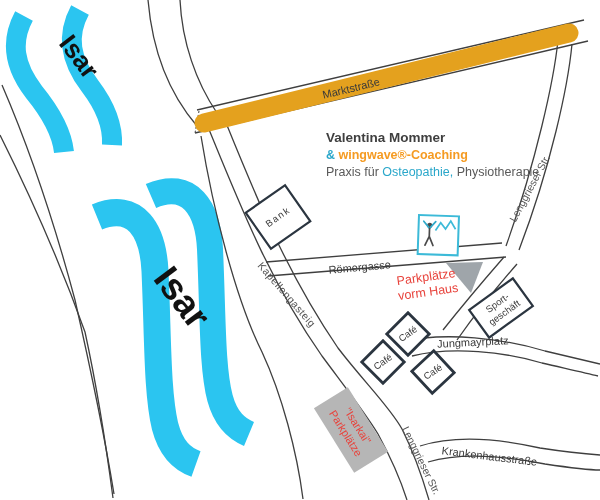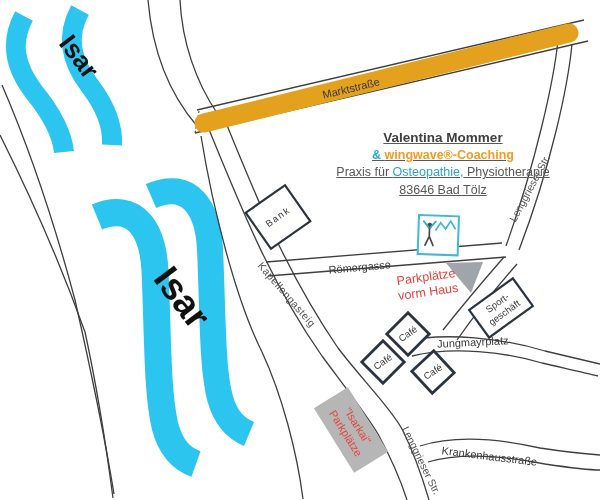--- a/index.html
+++ b/index.html
@@ -8,22 +8,22 @@
   svg{position:absolute;left:0;top:0;}
   svg text{text-anchor:middle;font-family:"Liberation Sans",sans-serif;}
   .road{fill:none;stroke:#3F3F3F;stroke-width:1.3px;}
   .river{fill:none;stroke:#2BC5F0;}
   .isar-txt{font-weight:bold;fill:#111;}
   .bldg{fill:#fff;stroke:#2B3540;}
   .lbl{font-size:11px;fill:#3A3A3A;}
   .lbl-sm{font-size:10.5px;fill:#555;}
   .bldg-txt{font-size:9.5px;fill:#3A3A3A;}
   .red-txt{fill:#E8433C;}
-  .praxis{position:absolute;left:326px;top:129px;width:234px;text-align:center;
-          color:#595959;font-size:12.5px;line-height:17.5px;text-decoration:underline;}
+  .praxis{position:absolute;left:326px;top:129px;width:234px;text-align:left;
+          color:#595959;font-size:12.5px;line-height:17.5px;}
   .praxis .name{font-weight:bold;font-size:13.5px;color:#3F3F3F;}
   .teal{color:#2AA7CA;}
   .orange{color:#F59B22;}
   .w600{font-weight:600;}
 </style>
 </head>
 <body>
 
 <div id="stage">
 <svg width="600" height="500" viewBox="0 0 600 500">
@@ -114,15 +114,14 @@
     <path d="M11,13 L5,6 M11,13 L17,6" stroke="#2FA9C9" stroke-width="1.7" fill="none" stroke-linecap="round"></path>
     <path d="M11,13 L11,21 M11,21 L7,30 M11,21 L15,30" stroke="#4A4A4A" stroke-width="1.7" fill="none" stroke-linecap="round"></path>
     <path d="M17,15 L22,7 L27,13 L32,5 L37,13" stroke="#3CBAD8" stroke-width="1.7" fill="none"></path>
   </g>
 </svg>
 
 <div class="praxis">
   <div class="name">Valentina Mommer</div>
   <div><span class="teal w600">&amp; </span><span class="orange w600">wingwave®-Coaching</span></div>
   <div><span>Praxis für </span><span class="teal">Osteopathie,</span><span> Physiotherapie</span></div>
-  <div>83646 Bad Tölz</div>
 </div>
 </div>
 
 </body></html>

